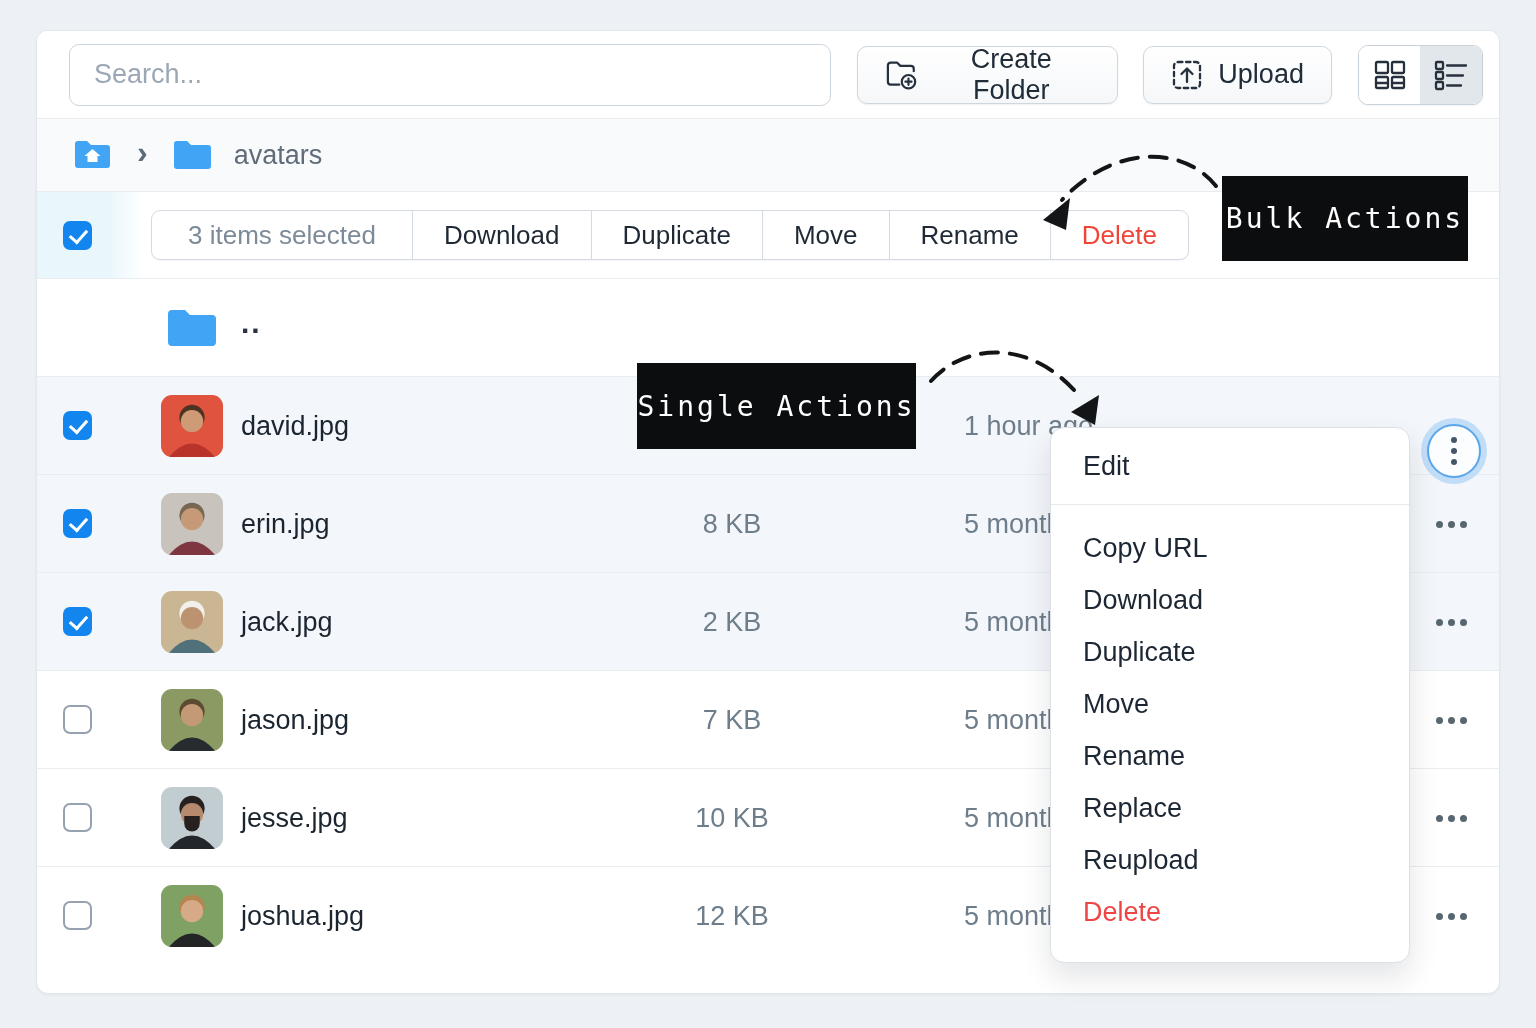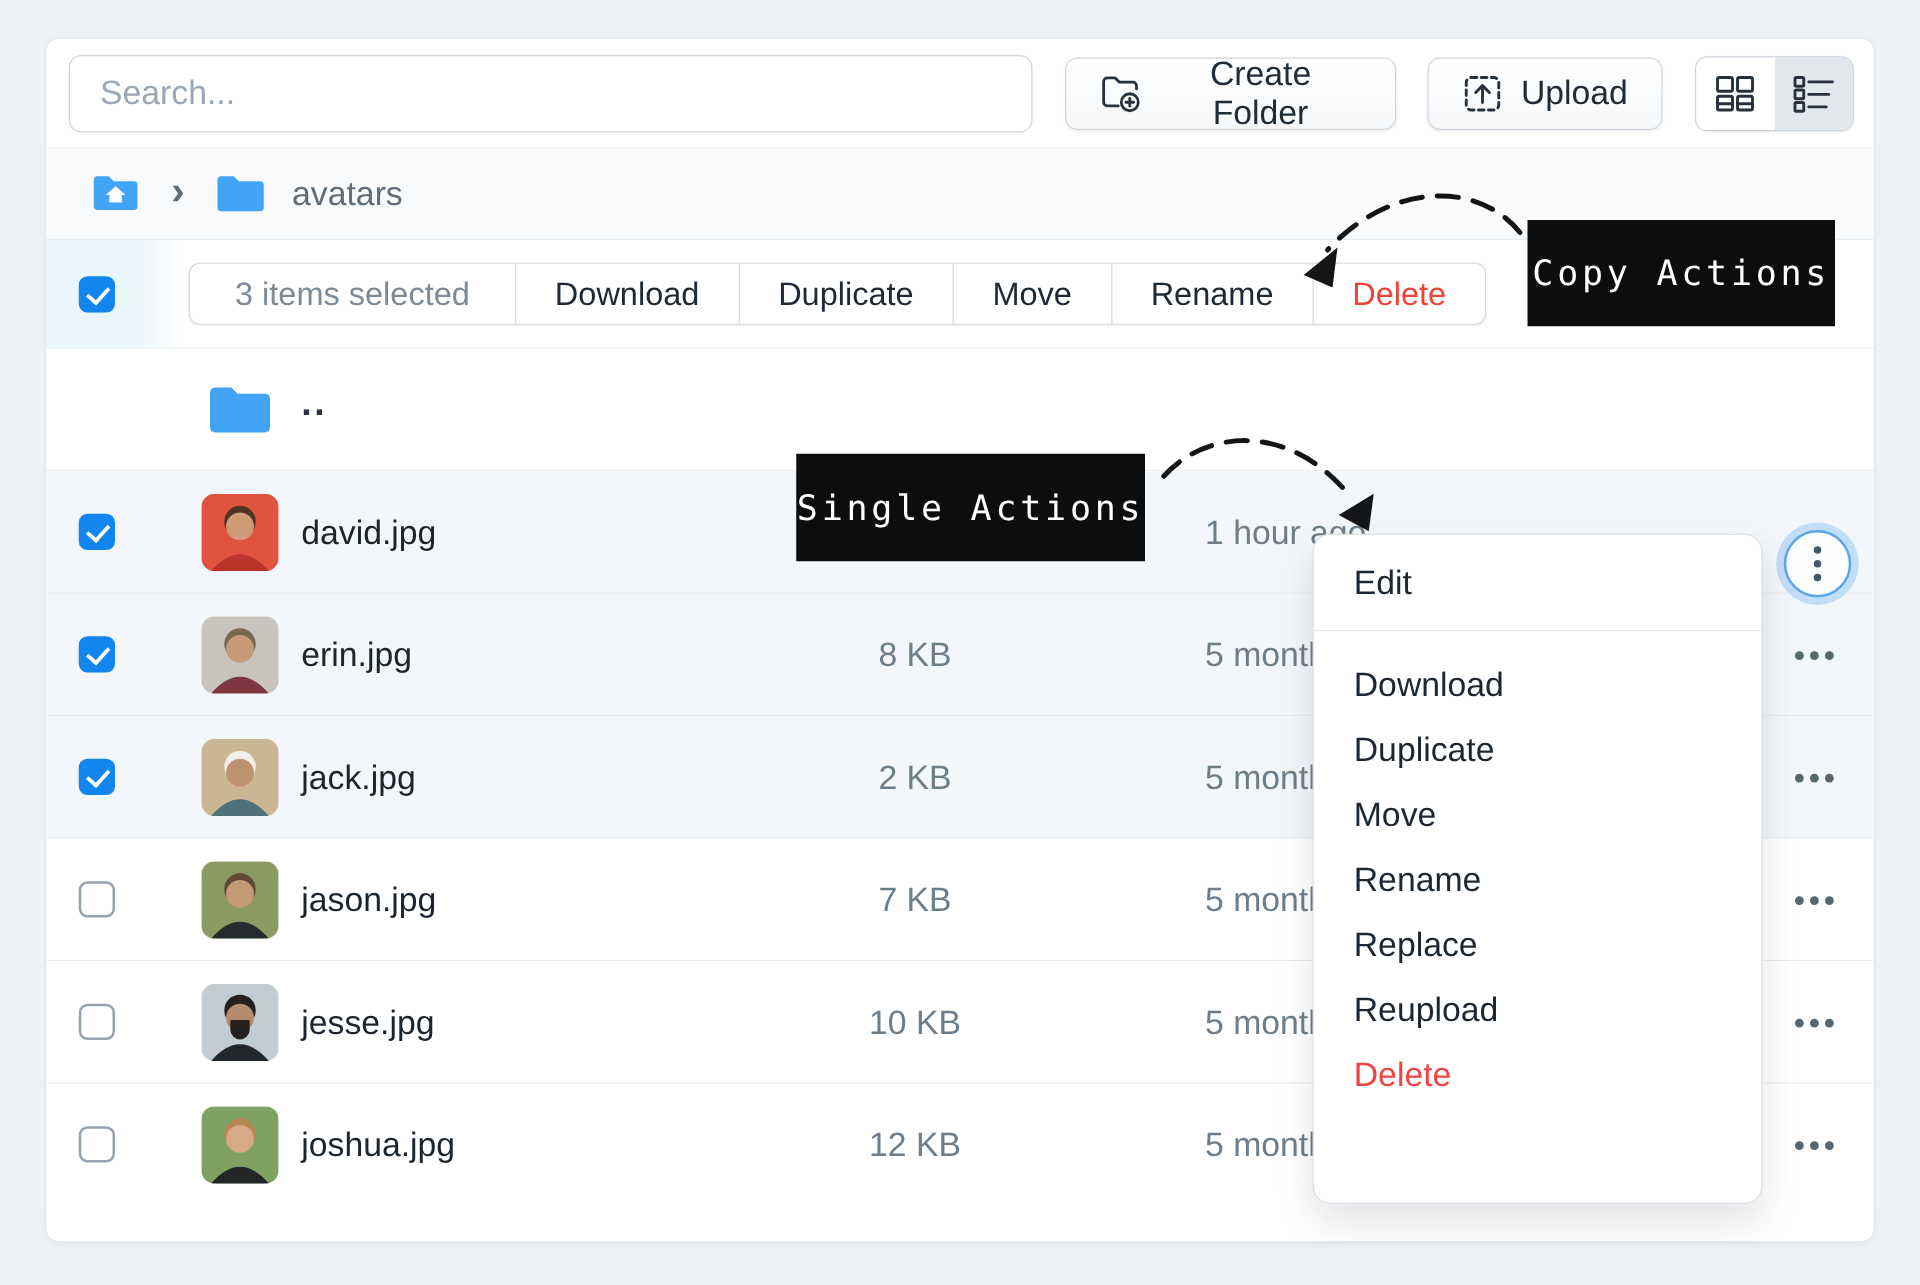--- a/index.html
+++ b/index.html
@@ -16,21 +16,21 @@
   
   .panel {
     position:absolute; left:36px; top:30px; width:1464px; height:964px;
     background:#fff; border:1px solid #e3e7eb; border-radius:12px;
     box-shadow:0 1px 3px rgba(20,30,45,.05);
     overflow:hidden;
   }
 
   
   .topbar {
-    height:88px; display:flex; align-items:center; padding:0 16px 0 18px;
+    height:88px; display:flex; align-items:center; padding:0 16px 0 32px;
     border-bottom:1px solid #e9edf0; background:#fff;
   }
   .search {
     width:790px; height:62px; border:1.5px solid #ccd5dd; border-radius:10px;
     font-family:"Liberation Sans", sans-serif;
     font-size:27px; padding:0 24px; color:#33404d; outline:none; background:#fff;
   }
   .search::placeholder { color:#9aa7b4; }
   .btn {
     height:58px; border:1px solid #ced6de; border-radius:10px;
@@ -348,31 +348,32 @@
 
   <div class="kebab">
       <i></i>
       <i></i>
       <i></i>
     </div>
 
   <div class="menu">
     <div class="menu-head">Edit</div>
     <ul class="menu-list">
+      <li>Copy URL</li>
       <li>Download</li>
       <li>Duplicate</li>
       <li>Move</li>
       <li>Rename</li>
       <li>Replace</li>
       <li>Reupload</li>
       <li class="danger">Delete</li>
     </ul>
   </div>
 
-  <div class="anno anno-bulk">Copy Actions</div>
+  <div class="anno anno-bulk">Bulk Actions</div>
   <div class="anno anno-single">Single Actions</div>
 
   <svg class="arrows">
     <path d="M1216,186 C1182,144 1112,146 1062,200" fill="none" stroke="#141516" stroke-width="4" stroke-linecap="round" stroke-dasharray="17 12"></path>
     <polygon points="1043,220 1070,198 1066,230" fill="#141516"></polygon>
     <path d="M931,381 C963,345 1026,338 1074,390" fill="none" stroke="#141516" stroke-width="4" stroke-linecap="round" stroke-dasharray="17 12"></path>
     <polygon points="1071,412 1099,395 1095,425" fill="#141516"></polygon>
   </svg>
 </div>
 

